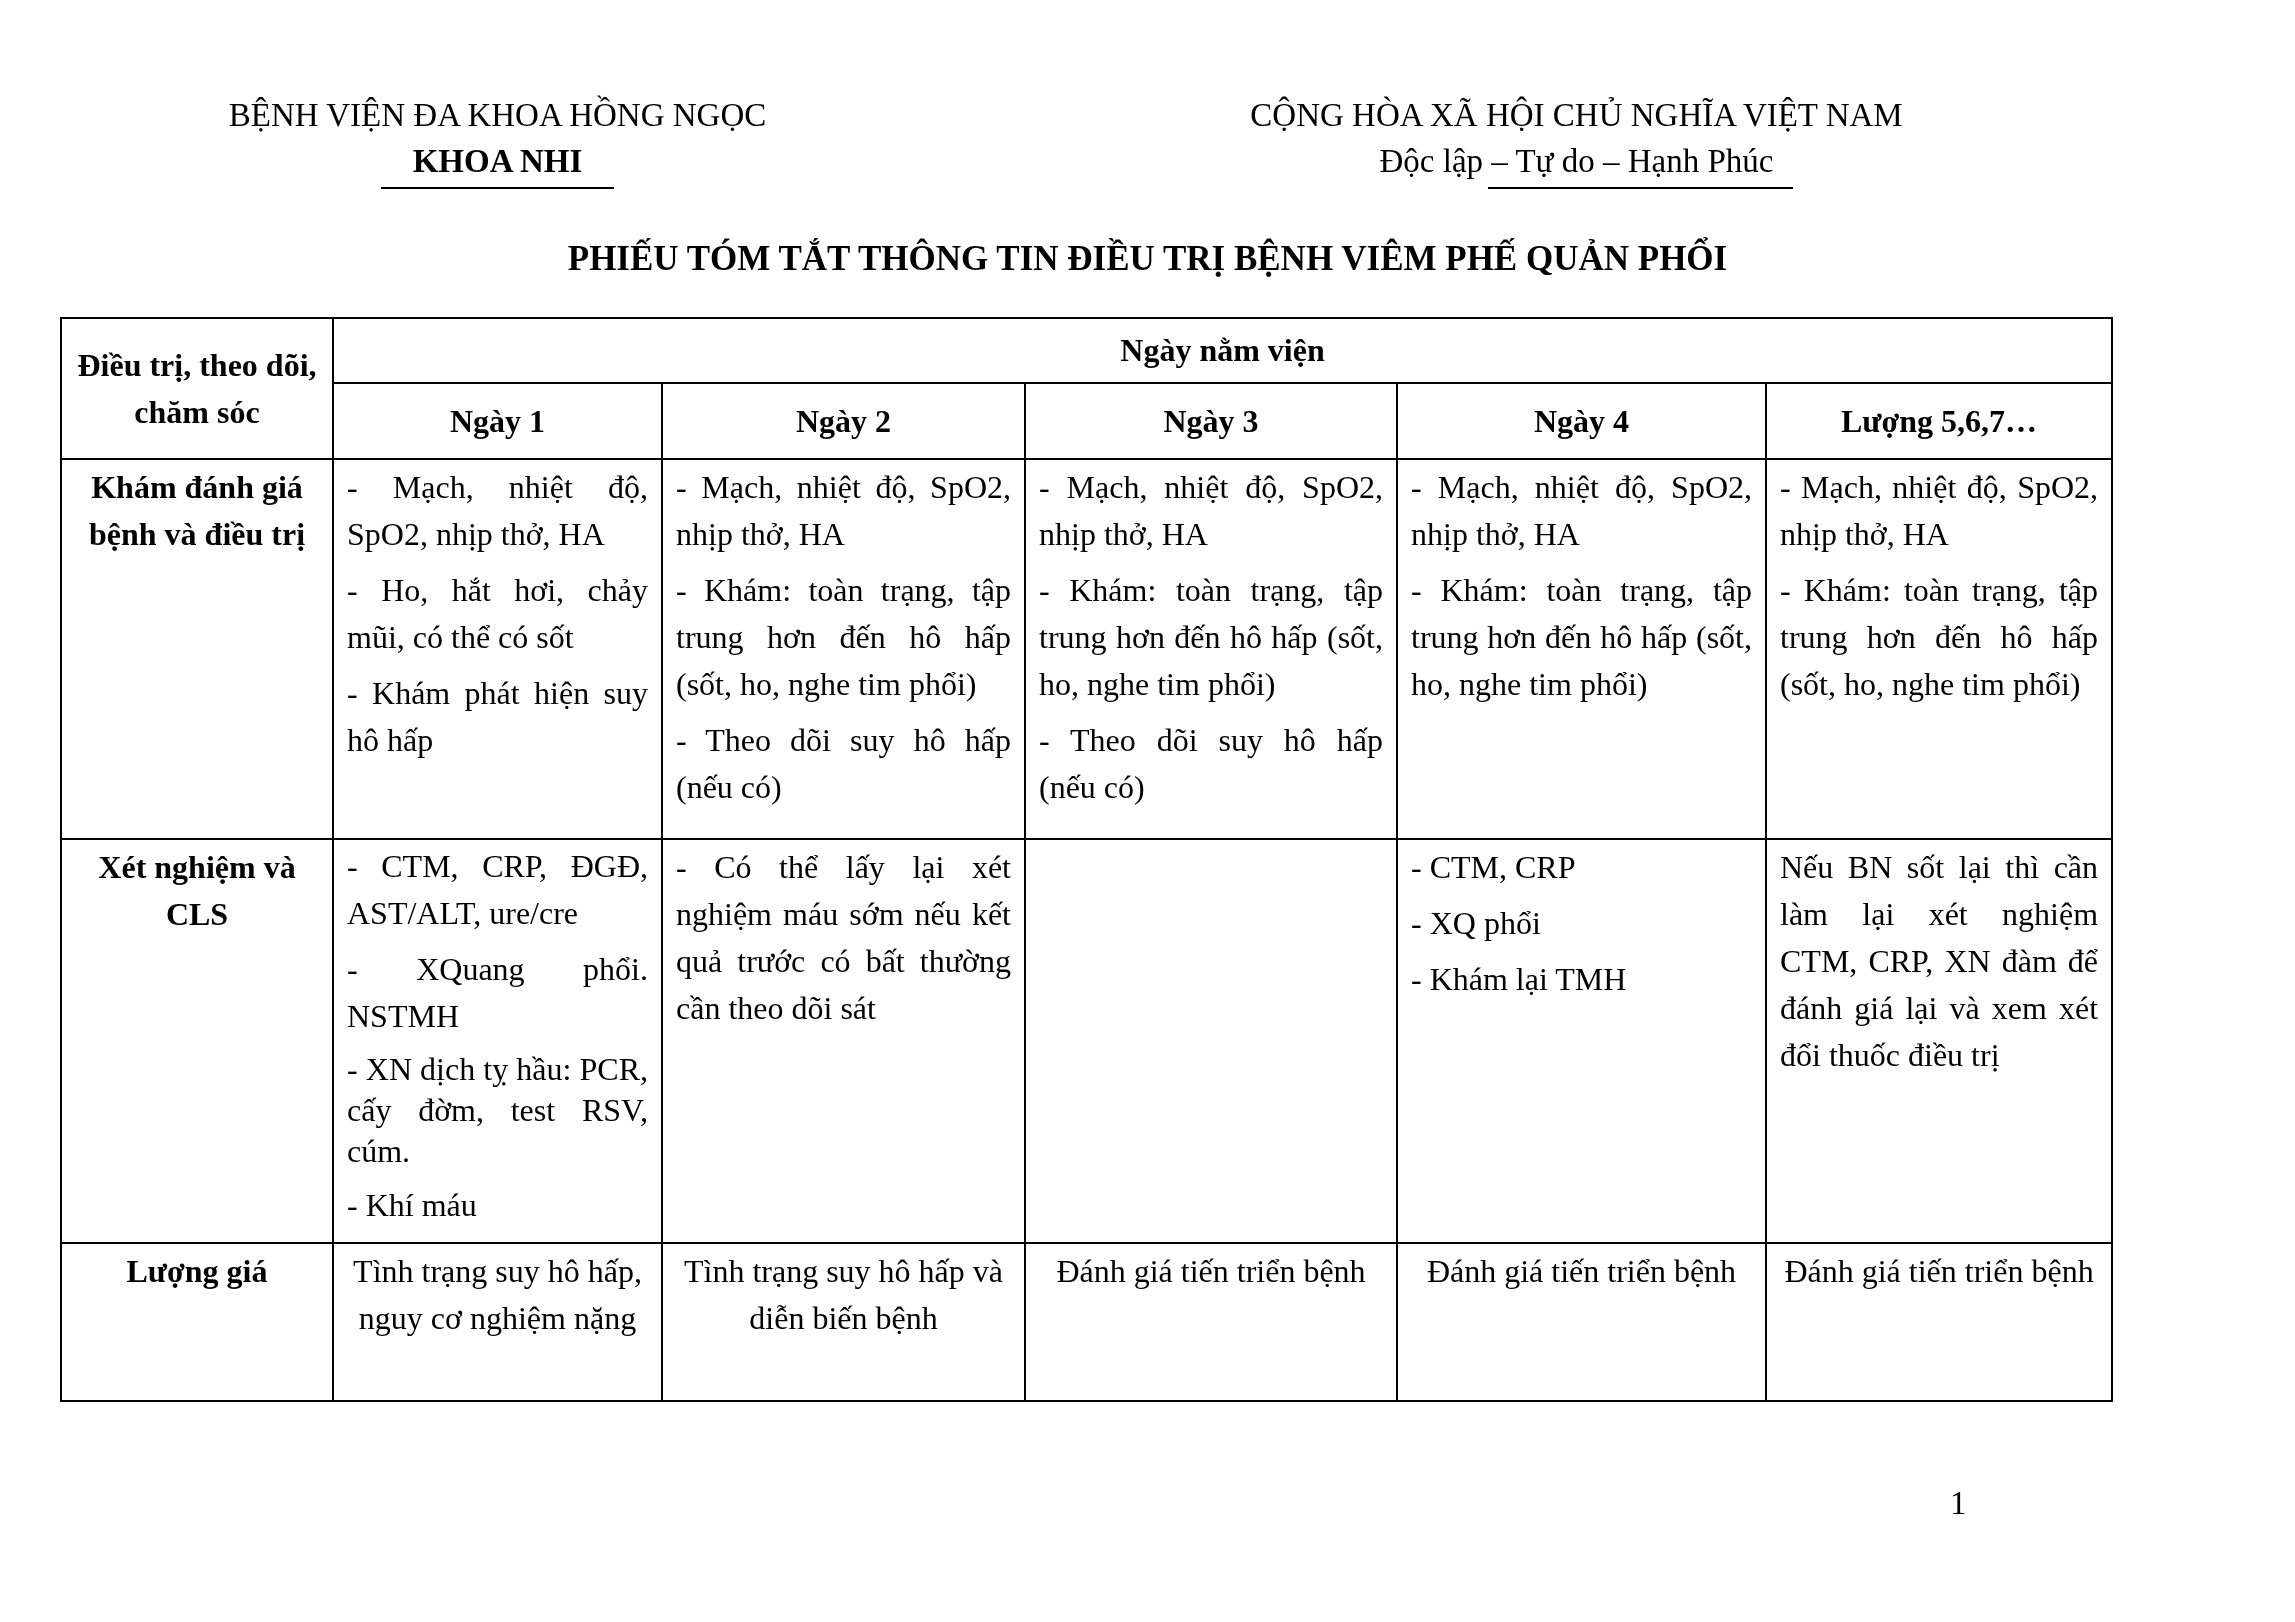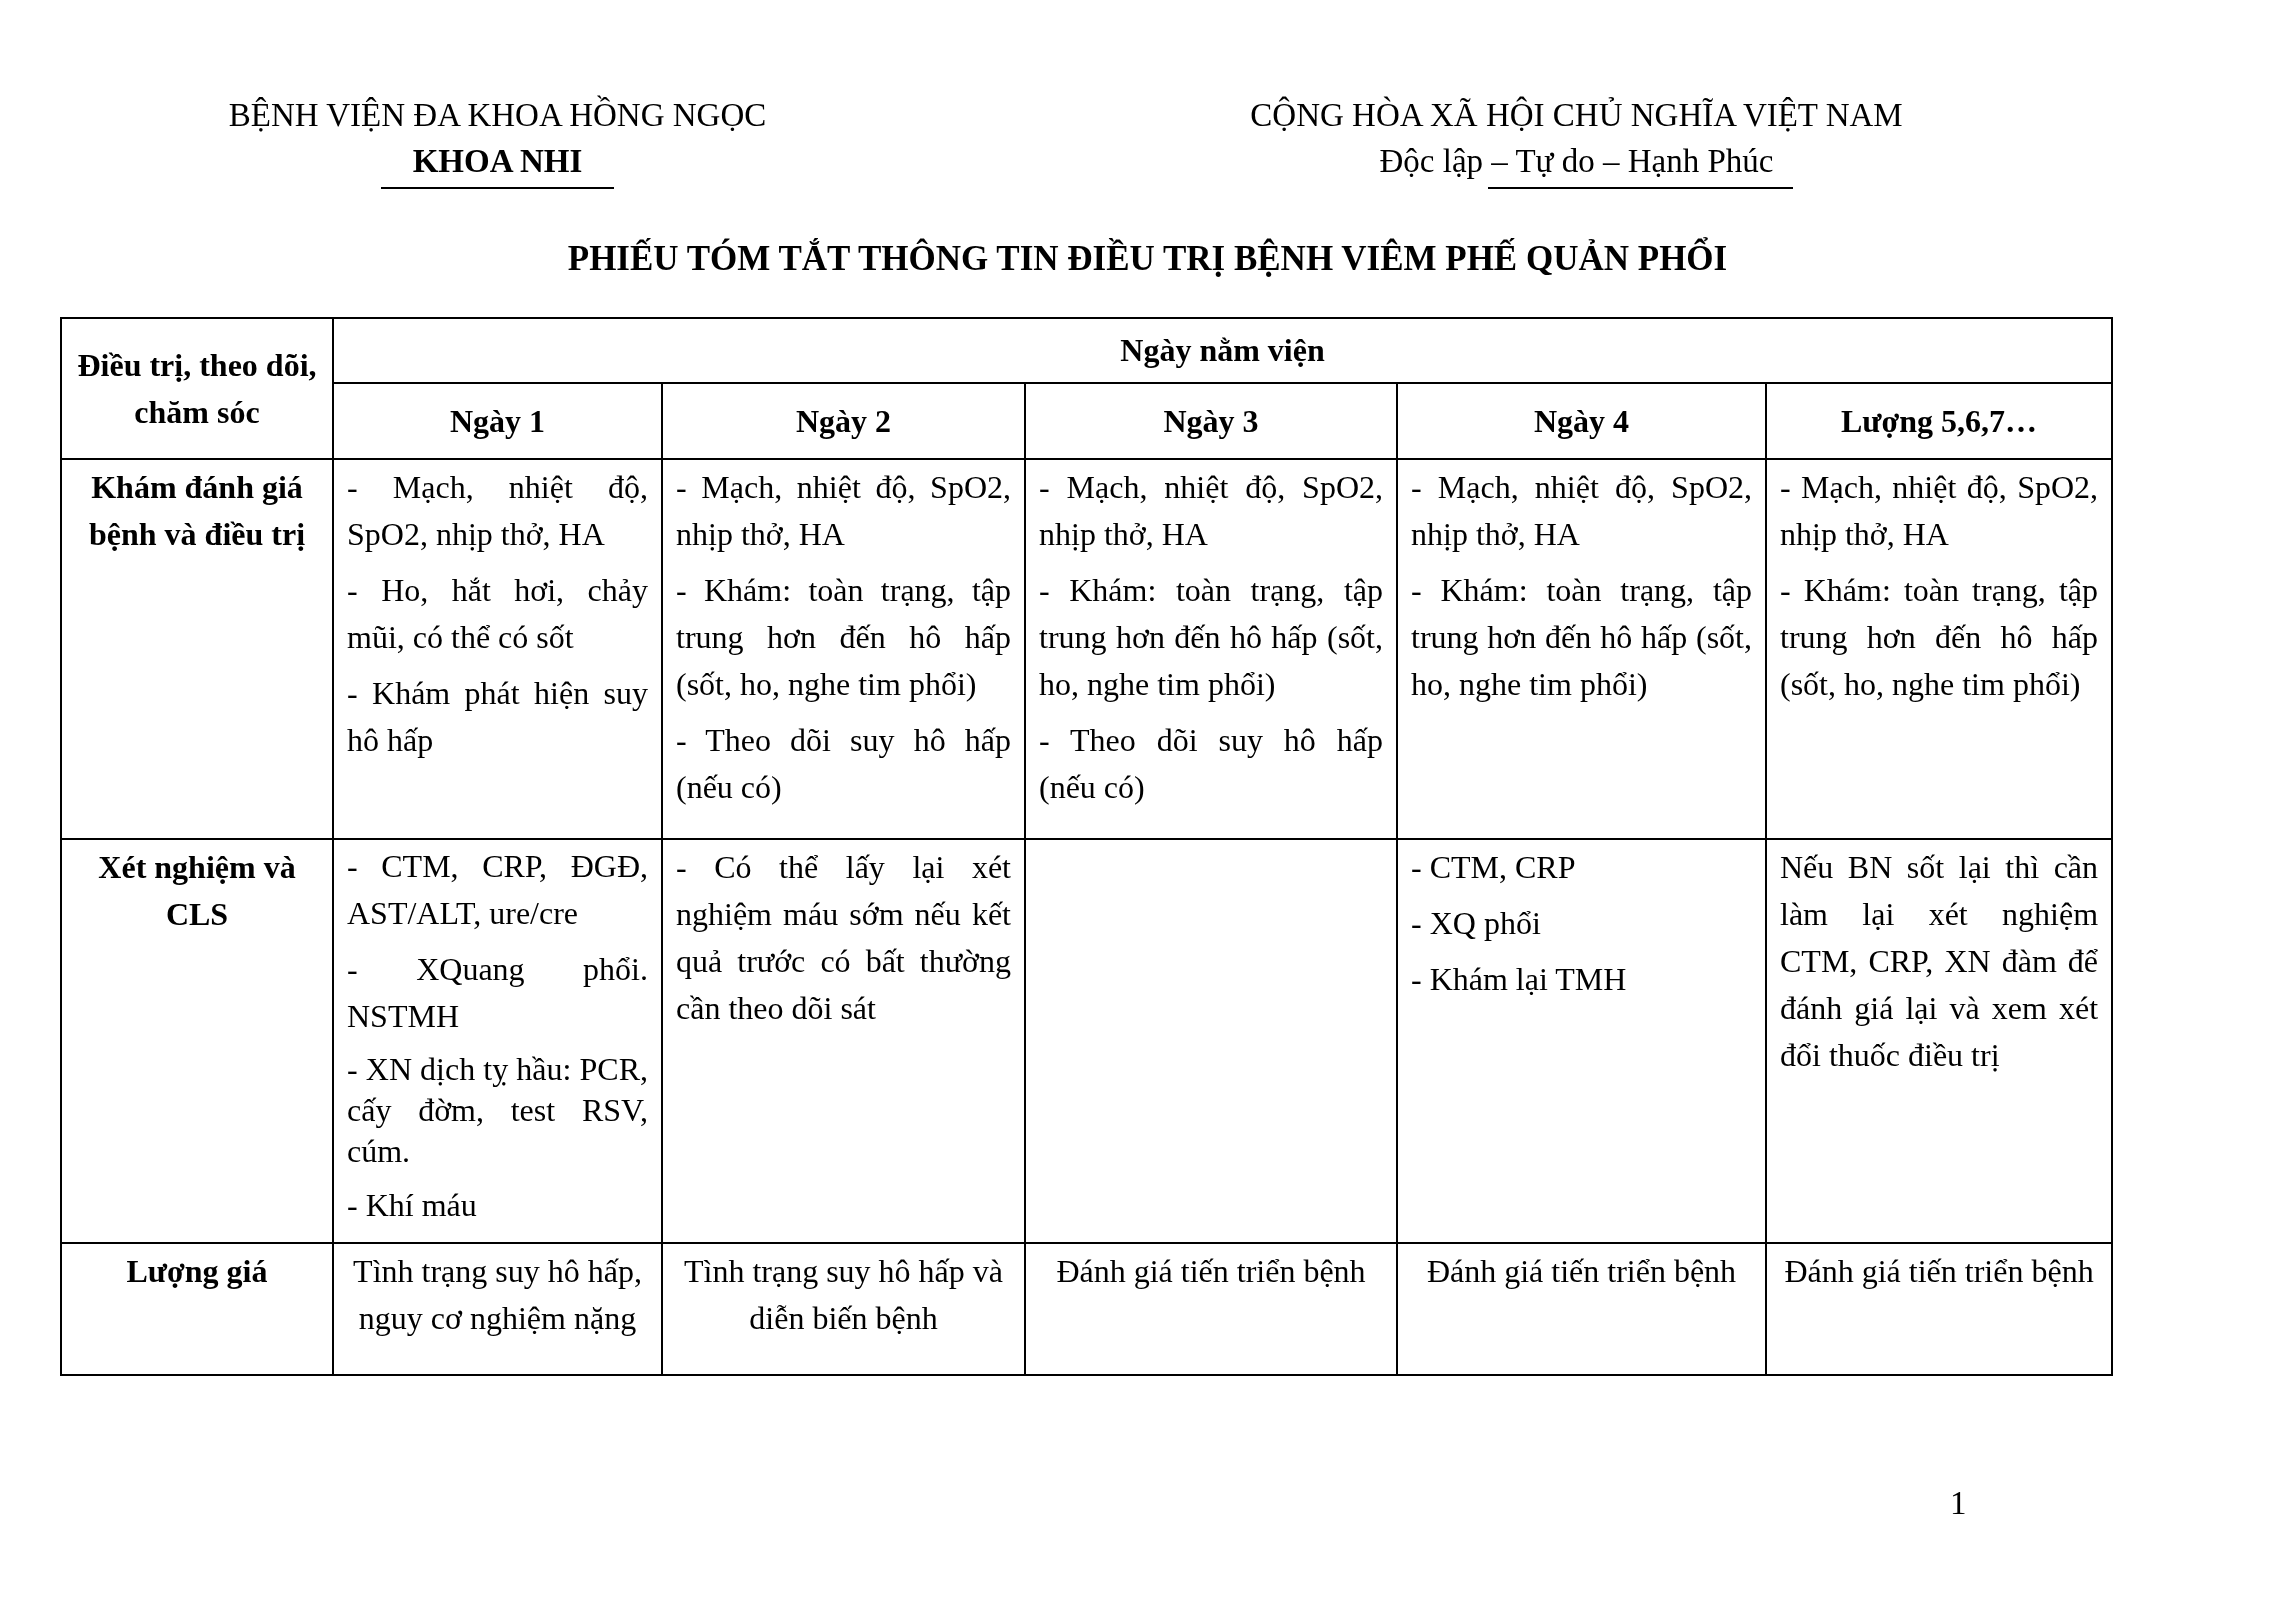--- a/index.html
+++ b/index.html
@@ -122,21 +122,21 @@
       <td class="cell"></td>
       <td class="cell">
         <p style="text-align:left">- CTM, CRP</p>
         <p style="text-align:left">- XQ phổi</p>
         <p style="text-align:left">- Khám lại TMH</p>
       </td>
       <td class="cell">
         <p>Nếu BN sốt lại thì cần làm lại xét nghiệm CTM, CRP, XN đàm để đánh giá lại và xem xét đổi thuốc điều trị</p>
       </td>
     </tr>
-    <tr style="height:132px">
+    <tr style="height:158px">
       <td class="rowlabel">Lượng giá</td>
       <td class="center">
         <p>Tình trạng suy hô hấp, nguy cơ nghiệm nặng</p>
       </td>
       <td class="center">
         <p>Tình trạng suy hô hấp và diễn biến bệnh</p>
       </td>
       <td class="center">
         <p>Đánh giá tiến triển bệnh</p>
       </td>

